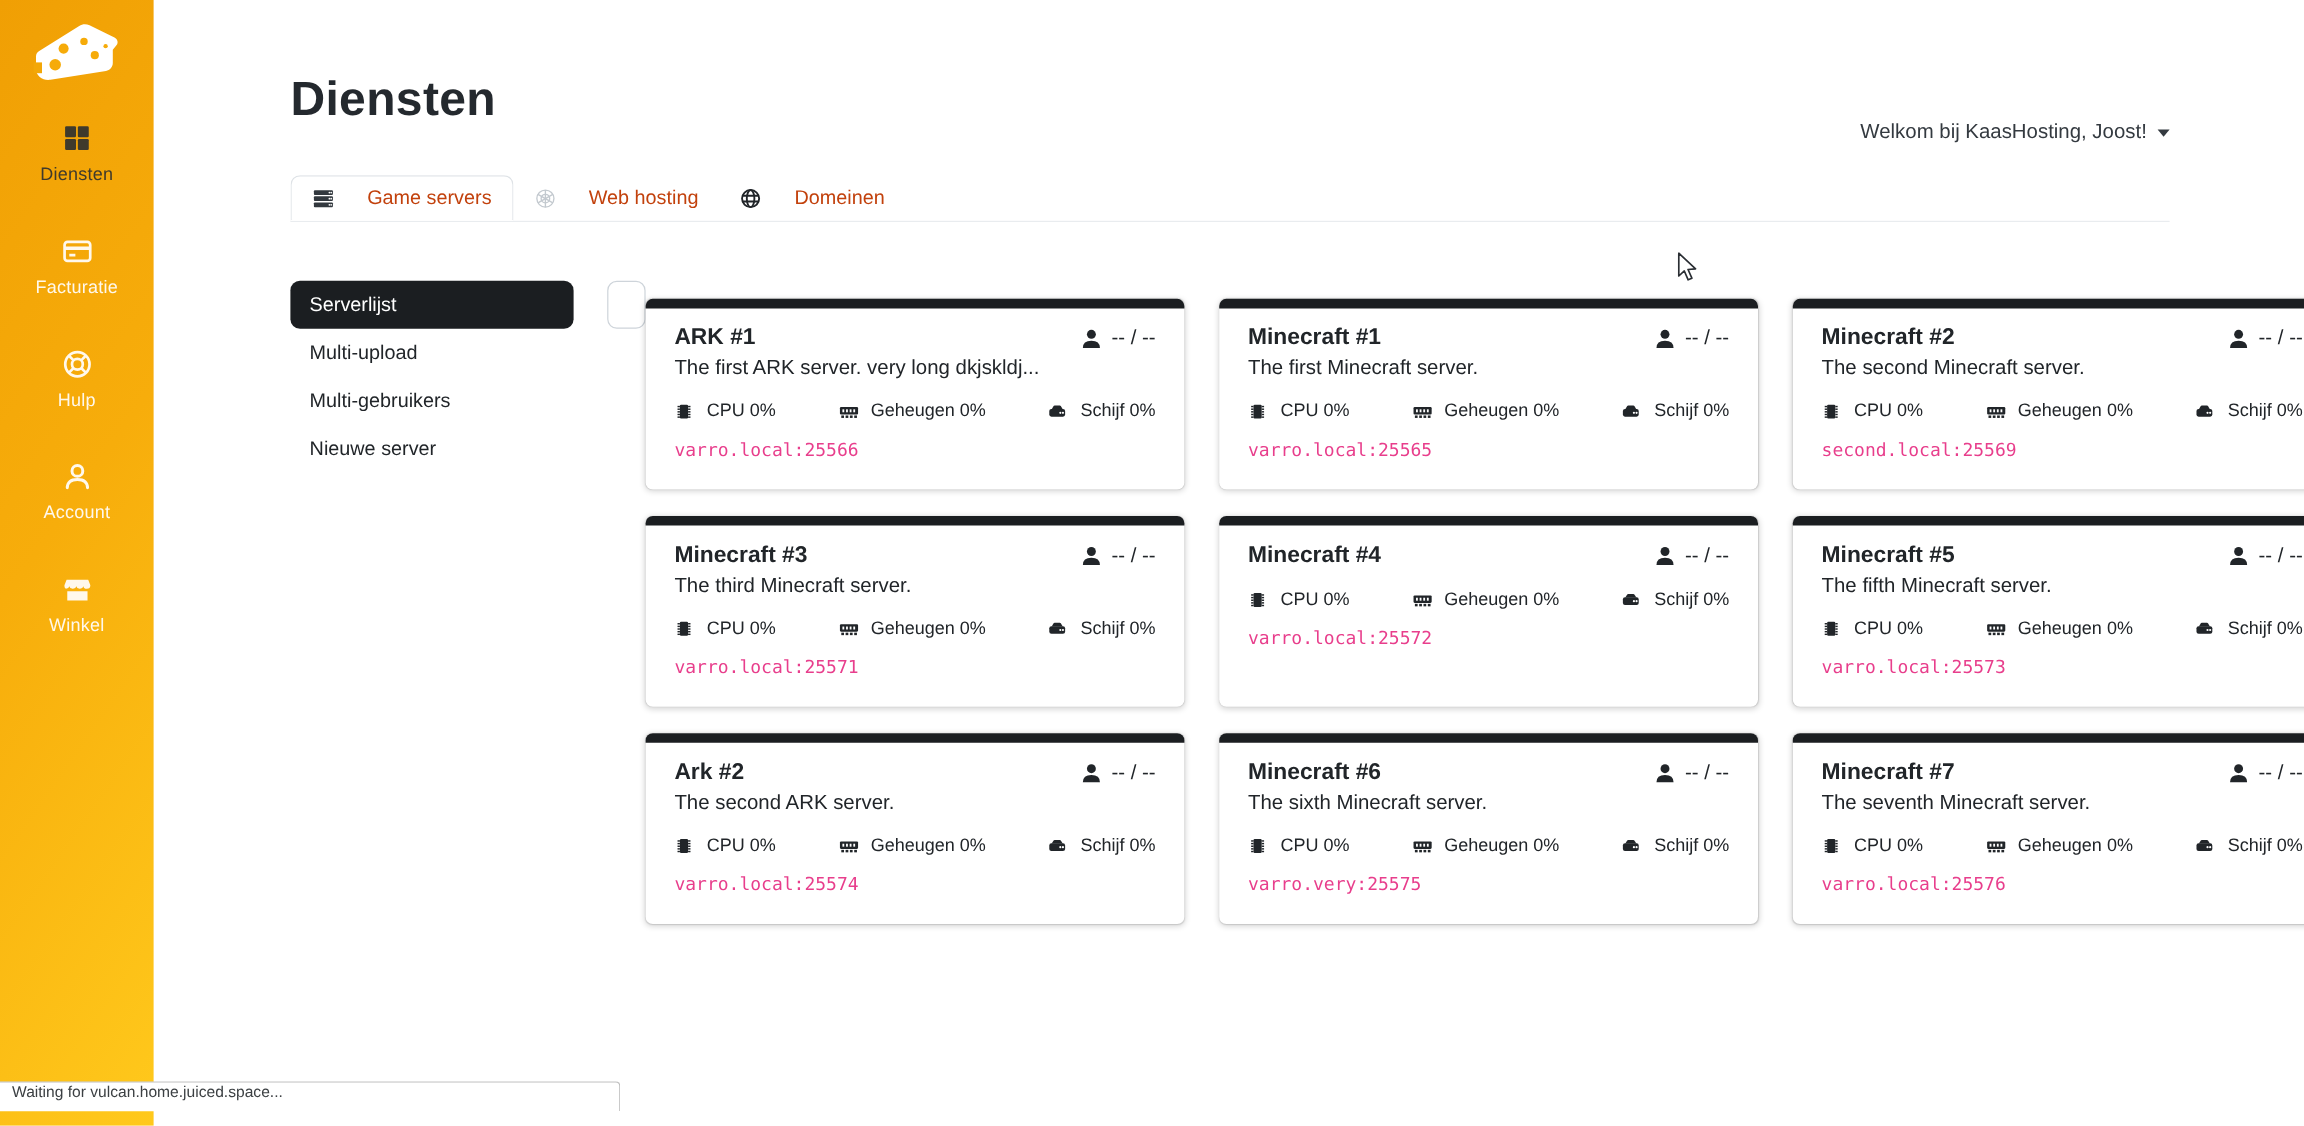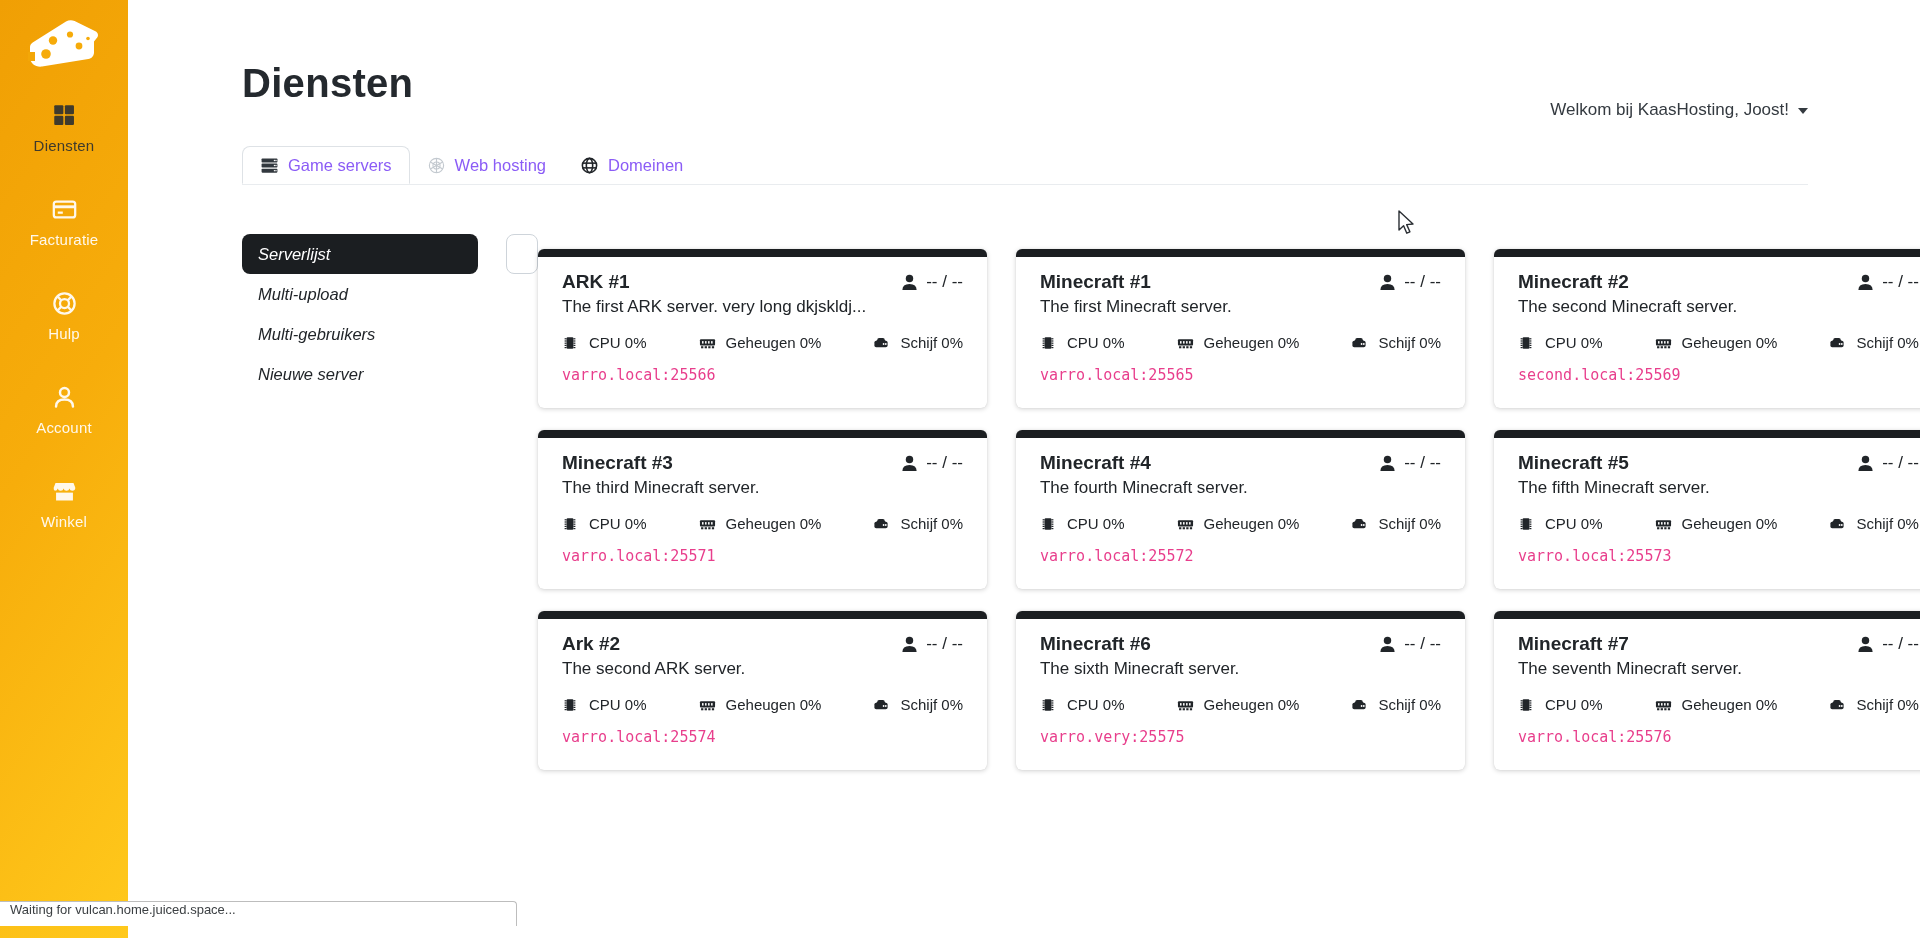--- a/index.html
+++ b/index.html
@@ -43,33 +43,33 @@
   }
   .caret { width: 0; height: 0; border-left: 5.5px solid transparent;
     border-right: 5.5px solid transparent; border-top: 6px solid #343a40; margin-top: 2px; }
 
   h1.page-title { margin-top: 60px; font-size: 40px; line-height: 46px; font-weight: 600;
     color: #24292e; letter-spacing: .3px; }
 
   
   .tabs { margin-top: 40px; display: flex; border-bottom: 1px solid #e9ecef; height: 39px; }
   .tab {
-    display: flex; align-items: center; gap: 9px; padding: 0 17px; height: 38px;
-    font-size: 16.5px; color: #8b5cf6; cursor: pointer; margin-bottom: -1px;
+    display: flex; align-items: center; gap: 27px; padding: 0 17px; height: 38px;
+    font-size: 16.5px; color: #c2410c; cursor: pointer; margin-bottom: -1px;
   }
   .tab.active {
     background: #fff; border: 1px solid #dee2e6; border-bottom: 1px solid #fff;
     border-radius: 8px 8px 0 0;
   }
   .tab .icn { width: 19px; height: 19px; display: block; }
 
   
   .content-row { margin-top: 49px; display: flex; gap: 28px; }
 
-  .subnav { width: 236px; flex: none; font-style: italic; }
+  .subnav { width: 236px; flex: none; }
   .subnav-item {
     height: 40px; display: flex; align-items: center; padding: 0 16px;
     font-size: 16.5px; color: #212529; border-radius: 8px; cursor: pointer;
   }
   .subnav-item.active { background: #1b1e21; color: #ffffff; }
 
   .main-col { flex: 1; display: flex; flex-direction: row; }
   .search-input {
     height: 40px; width: 100%; border: 1px solid #ced4da; border-radius: 8px;
     padding: 0 15px; font-size: 16px; color: #495057; outline: none;
@@ -545,21 +545,20 @@
         <span class="players">
           <span class="icn">
             <svg viewBox="0 0 16 16" width="17" height="17">
               <circle cx="8" cy="4.3" r="3.5" fill="#212529"></circle>
               <path d="M1.3 15 Q1.3 9.3 8 9.3 Q14.7 9.3 14.7 15 Z" fill="#212529"></path>
             </svg>
           </span>
           <span>-- / --</span>
         </span>
       </div>
-      <div class="card-desc">The fourth Minecraft server.</div>
       <div class="card-stats">
         <span class="stat">
           <span class="icn">
             <svg viewBox="0 0 16 16" width="16" height="16">
               <rect x="4.6" y="2.2" width="6.8" height="11.6" rx="1" fill="#212529"></rect>
               <g fill="#212529">
                 <rect x="2.6" y="3.2" width="2" height="1.2"></rect>
                         <rect x="2.6" y="5.4" width="2" height="1.2"></rect>
                 <rect x="2.6" y="7.6" width="2" height="1.2"></rect>
                         <rect x="2.6" y="9.8" width="2" height="1.2"></rect>

